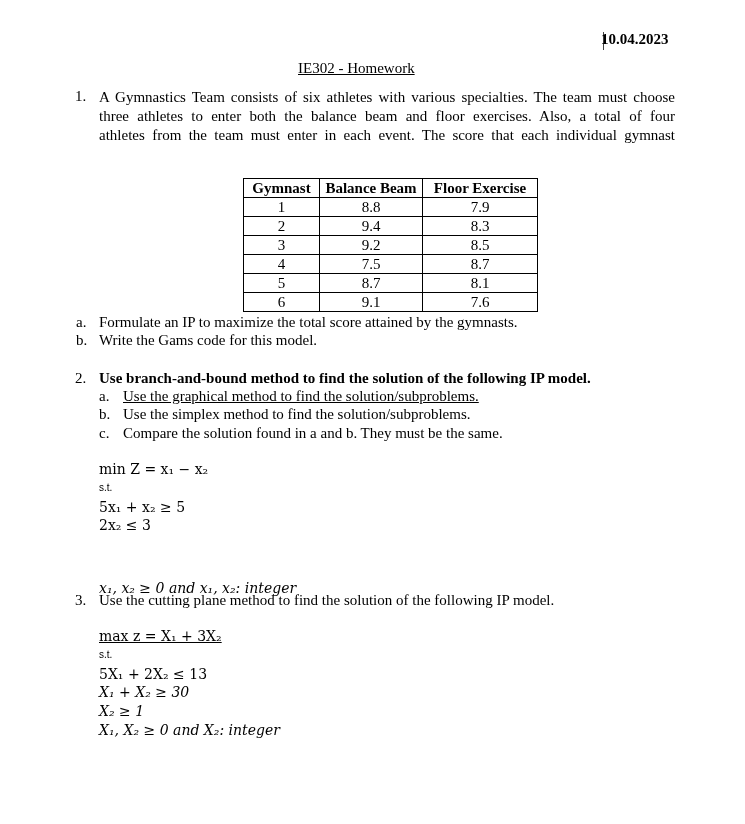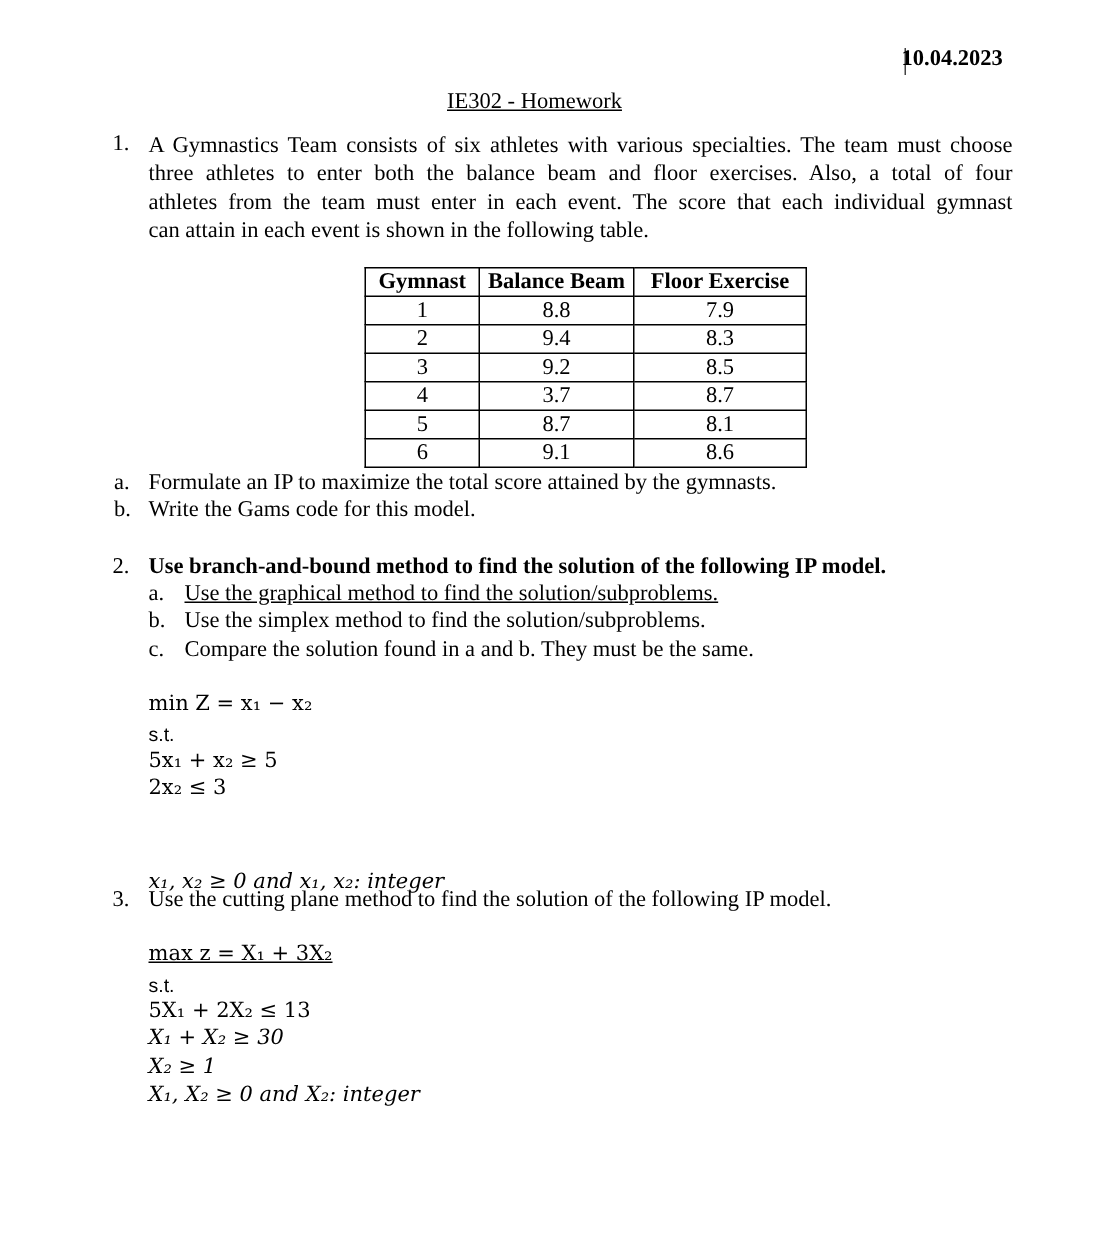--- a/index.html
+++ b/index.html
@@ -20,35 +20,34 @@
     }
     table.scores th, table.scores td {
       border: 1px solid #000; padding: 0 4px; height: 18px; line-height: 18px; text-align: center;
     }
     table.scores th { font-weight: bold; }
     table.scores td.c0 { width: 67px; }
     table.scores td.c1 { width: 94px; }
     table.scores td.c2 { width: 106px; }
     .math { font-family: "DejaVu Serif", serif; font-size: 14px; }
     .mi { font-style: italic; }
-    .st { font-family: "Liberation Sans", sans-serif; font-size: 13px; }
+    .st { font-family: "Liberation Sans", sans-serif; font-size: 10px; }
   </style>
 </head>
 <body>
 
 <div class="cursor"></div>
 <div class="abs date">10.04.2023</div>
 <div class="abs title">IE302 - Homework</div>
 
 <div class="num" style="left:75px; top:88px;">1.</div>
 <div class="para" style="top:88px;">
   <span class="ln">A Gymnastics Team consists of six athletes with various specialties. The team must choose</span>
   <span class="ln">three athletes to enter both the balance beam and floor exercises. Also, a total of four</span>
   <span class="ln">athletes from the team must enter in each event. The score that each individual gymnast</span>
-  <span class="ln last">can attain in each event is shown in the following table.</span>
 </div>
 
 <table class="scores">
   <tbody>
       <tr>
     <th>Gymnast</th>
     <th>Balance Beam</th>
     <th>Floor Exercise</th>
   </tr>
   <tr>
@@ -61,32 +60,32 @@
     <td class="c1">9.4</td>
     <td class="c2">8.3</td>
   </tr>
   <tr>
     <td class="c0">3</td>
     <td class="c1">9.2</td>
     <td class="c2">8.5</td>
   </tr>
   <tr>
     <td class="c0">4</td>
-    <td class="c1">3.7</td>
+    <td class="c1">7.5</td>
     <td class="c2">8.7</td>
   </tr>
   <tr>
     <td class="c0">5</td>
     <td class="c1">8.7</td>
     <td class="c2">8.1</td>
   </tr>
   <tr>
     <td class="c0">6</td>
     <td class="c1">9.1</td>
-    <td class="c2">8.6</td>
+    <td class="c2">7.6</td>
   </tr>
 </tbody>
   </table>
 
 <div class="abs" style="left:76px; top:314px;">a.</div>
 <div class="abs" style="left:99px; top:314px;">Formulate an IP to maximize the total score attained by the gymnasts.</div>
 <div class="abs" style="left:76px; top:332px;">b.</div>
 <div class="abs" style="left:99px; top:332px;">Write the Gams code for this model.</div>
 
 <div class="abs" style="left:75px; top:370px;">2.</div>

